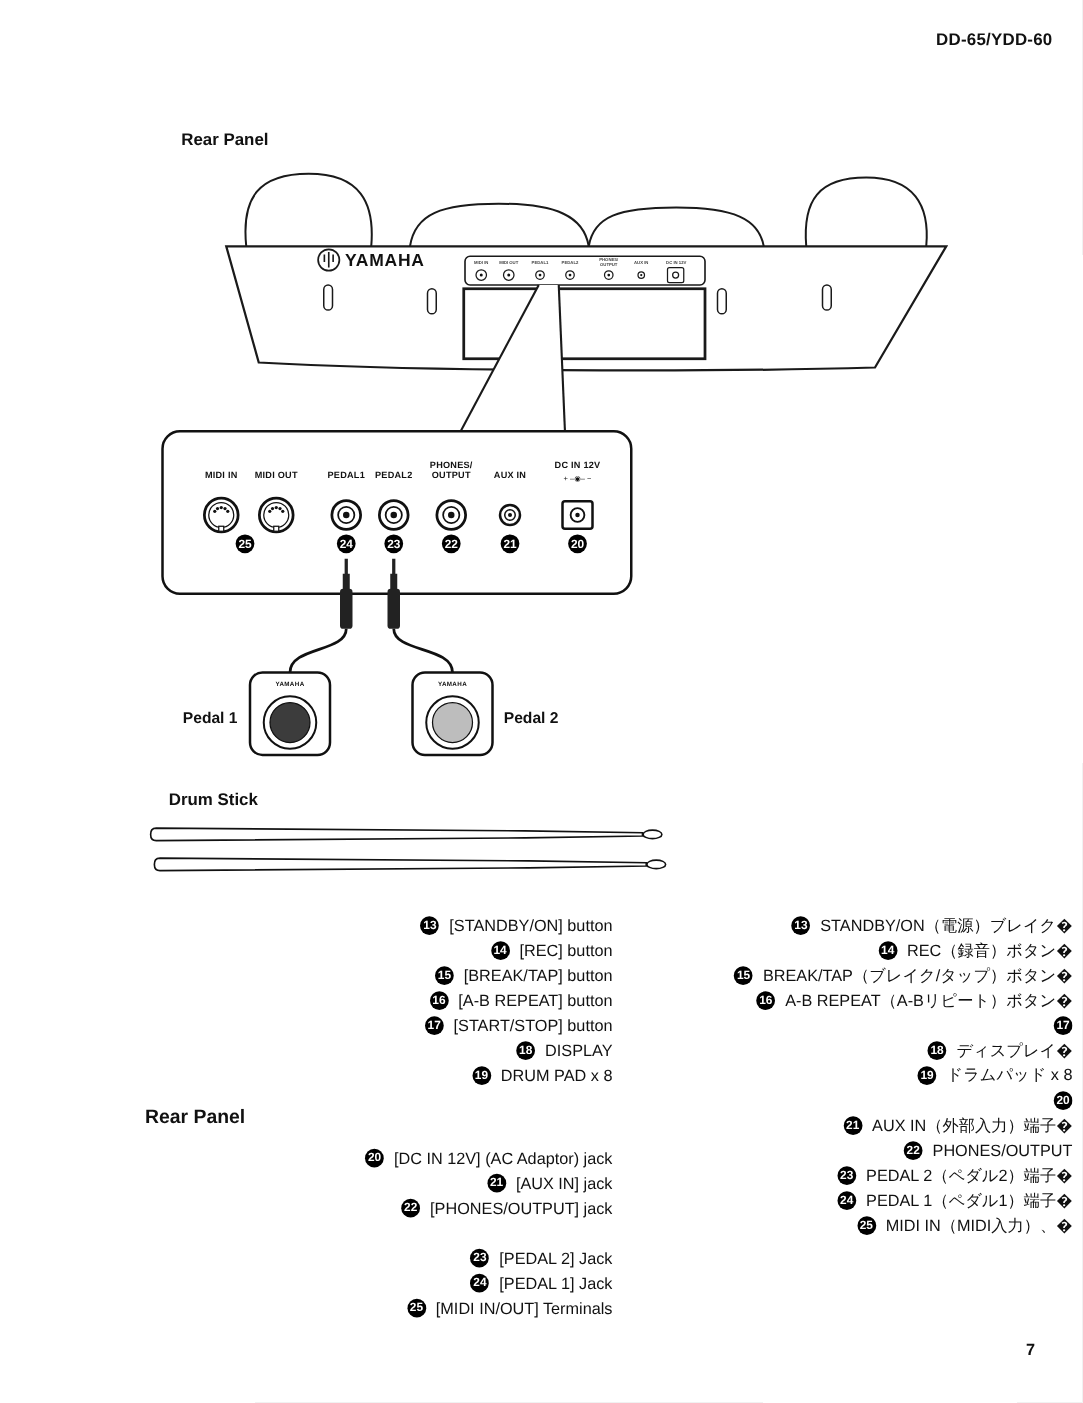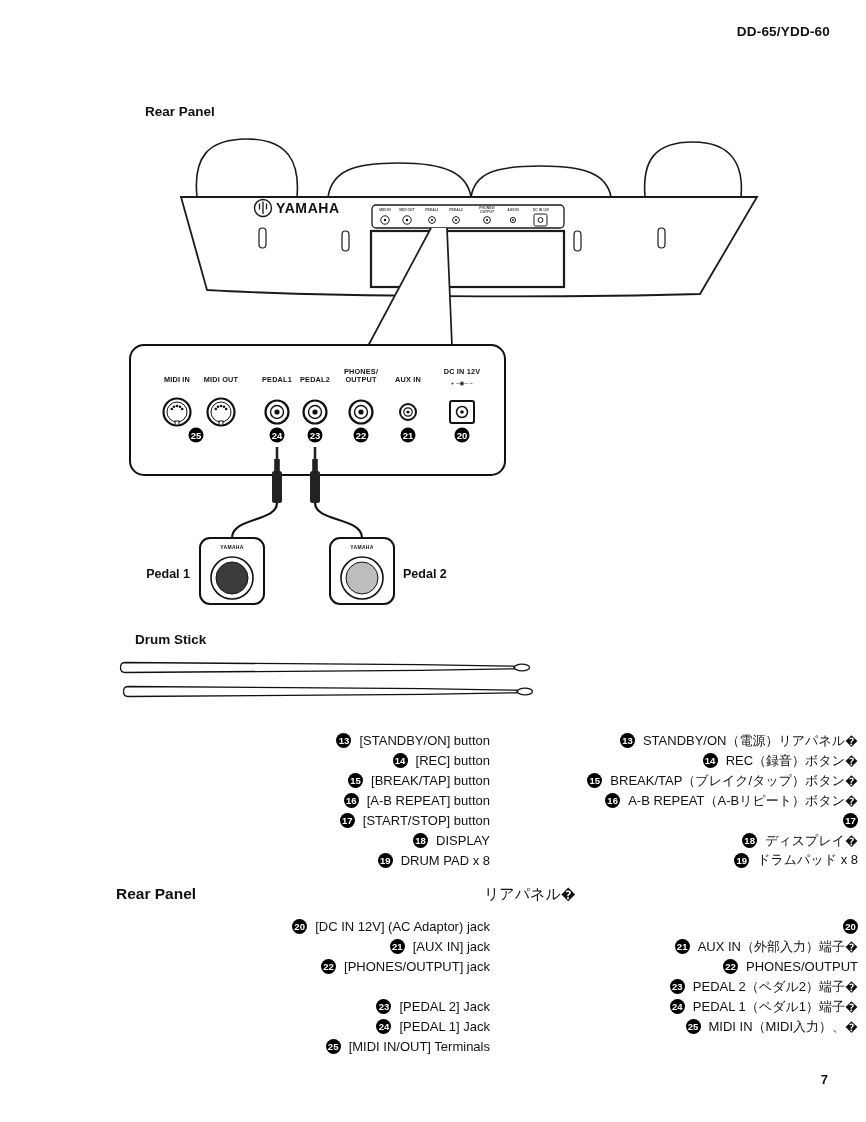--- a/index.html
+++ b/index.html
@@ -2,21 +2,21 @@
 <html><head>
 <meta charset="utf-8">
 <style>
   * { margin:0; padding:0; box-sizing:border-box; }
   html,body { background:#e8e8e8; }
   .page {
     position:relative; width:866px; height:1122px; margin:0 auto;
     background:#ffffff; font-family:"Liberation Sans", sans-serif; color:#111;
     overflow:hidden;
   }
-  .doc-header { position:absolute; top:24px; right:36px; font-size:13.5px; font-weight:bold; letter-spacing:0.2px; }
+  .doc-header { position:absolute; top:24px; right:24px; font-size:13.5px; font-weight:bold; letter-spacing:0.2px; }
   svg.diagram { position:absolute; left:0; top:0; }
   svg text { font-family:"Liberation Sans", sans-serif; fill:#111; }
   .section-label { font-size:13.5px; font-weight:bold; }
   .jack-label { font-size:7.3px; font-weight:bold; text-anchor:middle; letter-spacing:0.2px; }
   .polarity { font-size:6px; text-anchor:middle; }
   .badge-text { font-size:9.5px; font-weight:bold; fill:#fff; text-anchor:middle; }
   .tiny-label { font-size:3.4px; fill:#444; text-anchor:middle; font-weight:bold; }
   .pedal-caption { font-size:12.5px; font-weight:bold; }
   .unit-logo-text { font-size:14px; font-weight:bold; letter-spacing:0.6px; }
   .pedal-logo-text { font-size:5px; font-weight:bold; text-anchor:middle; letter-spacing:0.3px; }
@@ -271,21 +271,21 @@
       </div>
     <div class="row">
         <span class="badge">25</span>
         <span class="item-text">[MIDI IN/OUT] Terminals</span>
       </div>
   </div>
 
   <div class="col right">
     <div class="row">
         <span class="badge">13</span>
-        <span class="item-text">STANDBY/ON（電源）リアパネル�</span>
+        <span class="item-text">STANDBY/ON（電源）ブレイク�</span>
       </div>
     <div class="row">
         <span class="badge">14</span>
         <span class="item-text">REC（録音）ボタン�</span>
       </div>
     <div class="row">
         <span class="badge">15</span>
         <span class="item-text">BREAK/TAP（ブレイク/タップ）ボタン�</span>
       </div>
     <div class="row">
@@ -297,21 +297,20 @@
       </div>
     <div class="row">
         <span class="badge">18</span>
         <span class="item-text">ディスプレイ�</span>
       </div>
     <div class="row">
         <span class="badge">19</span>
         <span class="item-text">ドラムパッド x 8</span>
       </div>
 
-    <h3 class="col-heading jp">リアパネル�</h3>
 
     <div class="row">
         <span class="badge">20</span>
       </div>
     <div class="row">
         <span class="badge">21</span>
         <span class="item-text">AUX IN（外部入力）端子�</span>
       </div>
     <div class="row">
         <span class="badge">22</span>

